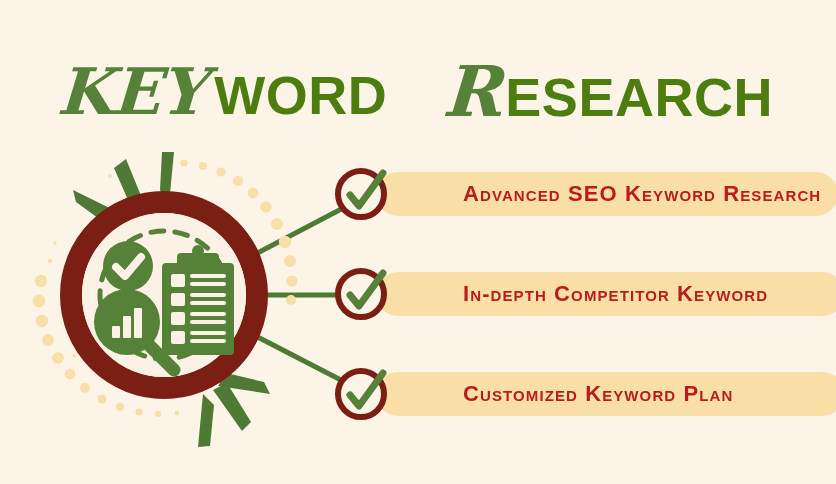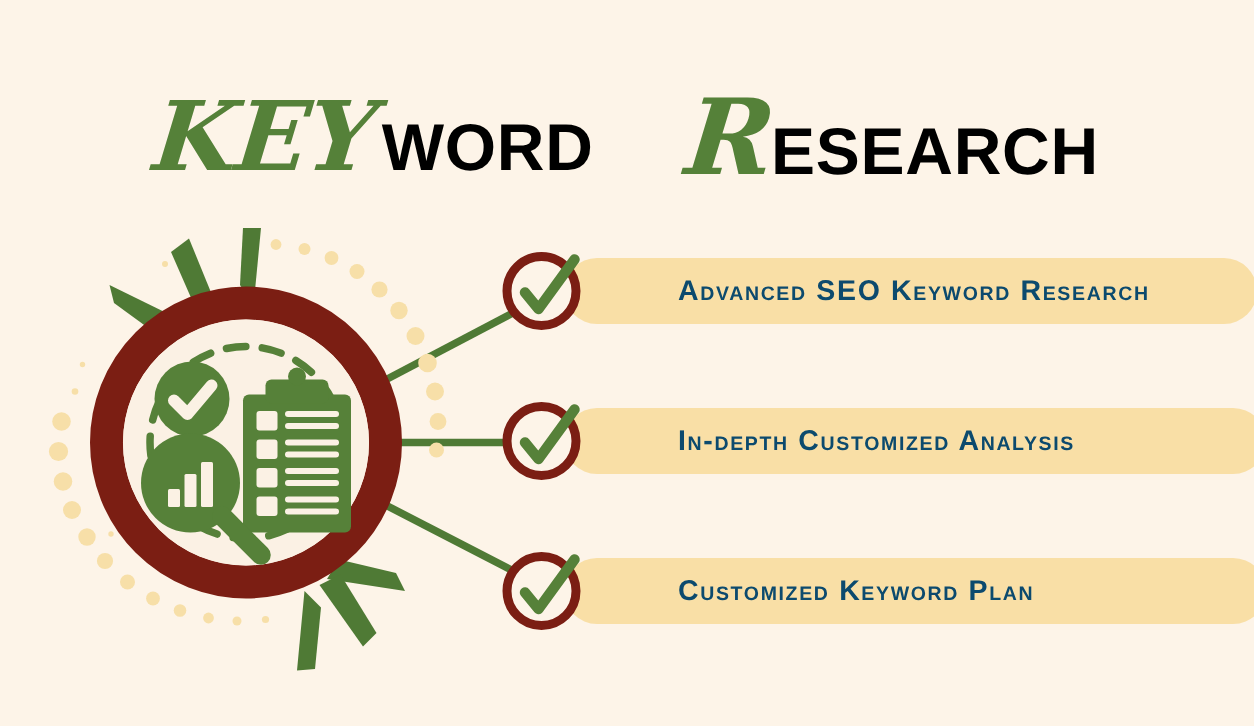--- a/index.html
+++ b/index.html
@@ -51,22 +51,22 @@
     display: inline-block;
   }
   .script-part.key {
     font-size: 64px;
     letter-spacing: -1px;
     padding-right: 4px;
   }
   .block-part {
     font-family: "Liberation Sans", sans-serif;
     font-weight: 700;
-    color: #000000;
-    font-size: 44px;
+    color: #4d7c0f;
+    font-size: 54px;
     letter-spacing: 0.5px;
     line-height: 1;
     display: inline-block;
   }
   .title-gap {
     display: inline-block;
     width: 62px;
   }
 
   
@@ -116,25 +116,26 @@
     z-index: 1;
   }
   .pill-1 { width: 462px; }
   .pill-2 { width: 468px; }
   .pill-3 { width: 468px; }
 
   .pill-label {
     font-family: "Liberation Sans", sans-serif;
     font-variant: small-caps;
     font-weight: 700;
-    font-size: 19px;
+    font-size: 22px;
     letter-spacing: 1.1px;
-    color: #0c4a6e;
+    color: #b91c1c;
     white-space: nowrap;
     line-height: 1;
+    margin-left: 11px;
   }
 </style>
 </head>
 <body>
 
 <div id="stage">
 
   <div class="title-row">
     <span class="word-group">
       <span class="script-part key">KEY</span>
@@ -258,21 +259,21 @@
   </div>
 
   <div class="row row-2">
     <div class="check-badge">
       <svg viewBox="0 0 58 58" width="58" height="58">
         <circle cx="29" cy="29" r="23" fill="#FDF4E8" stroke="#7B1E13" stroke-width="6"></circle>
         <path d="M18,30 l9,11 l24,-33" fill="none" stroke="#568139" stroke-width="7" stroke-linecap="round" stroke-linejoin="round"></path>
       </svg>
     </div>
     <div class="pill pill-2">
-      <span class="pill-label">In-depth Customized Analysis</span>
+      <span class="pill-label">In-depth Competitor Keyword</span>
     </div>
   </div>
 
   <div class="row row-3">
     <div class="check-badge">
       <svg viewBox="0 0 58 58" width="58" height="58">
         <circle cx="29" cy="29" r="23" fill="#FDF4E8" stroke="#7B1E13" stroke-width="6"></circle>
         <path d="M18,30 l9,11 l24,-33" fill="none" stroke="#568139" stroke-width="7" stroke-linecap="round" stroke-linejoin="round"></path>
       </svg>
     </div>

